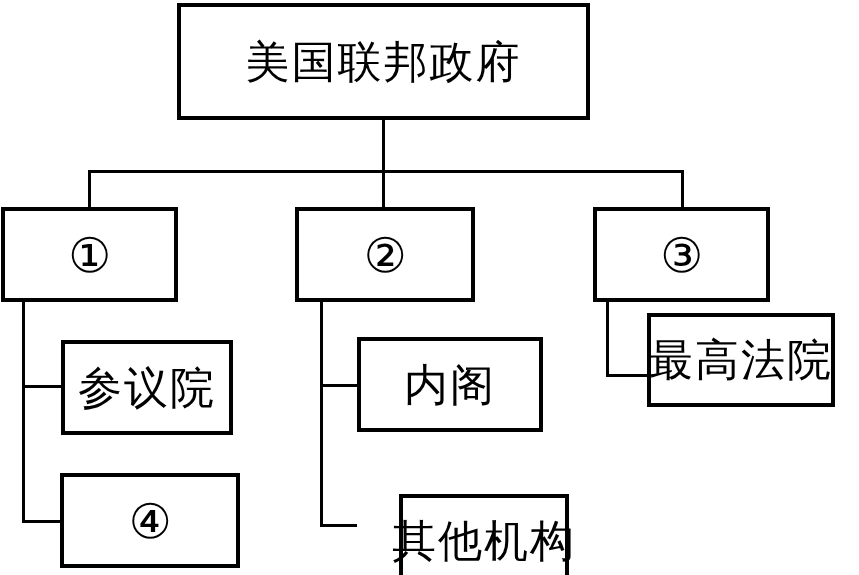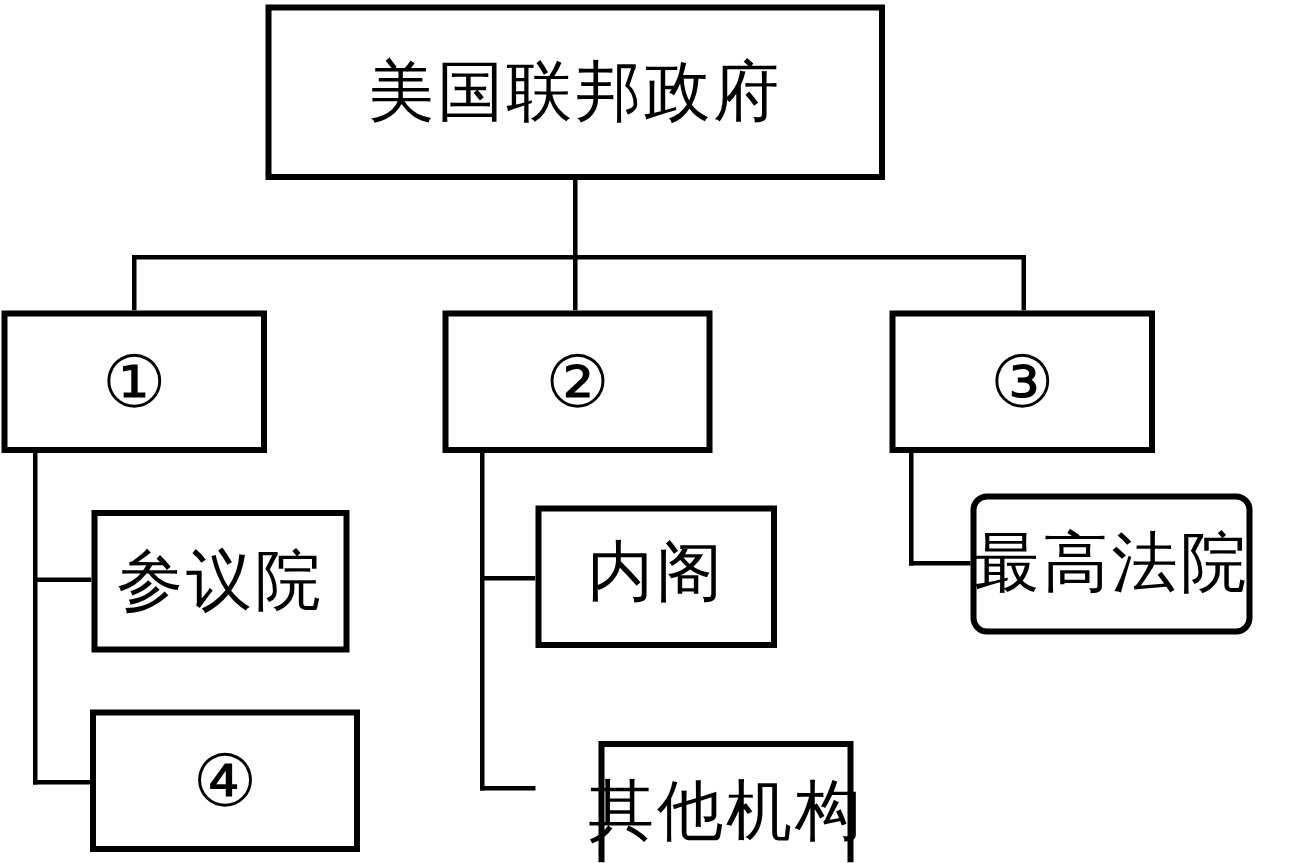--- a/index.html
+++ b/index.html
@@ -39,23 +39,23 @@
     background: #000000;
     z-index: 1;
   }
   
   #node-root          { left: 177px; top:   3px; width: 413px; height: 117px; }
   #node-branch1       { left:   1px; top: 207px; width: 177px; height:  95px; }
   #node-branch2       { left: 295px; top: 207px; width: 180px; height:  95px; }
   #node-branch3       { left: 593px; top: 207px; width: 177px; height:  95px; }
   #node-senate        { left:  61px; top: 340px; width: 172px; height:  95px; }
   #node-branch4       { left:  60px; top: 473px; width: 180px; height:  95px; }
-  #node-cabinet       { left: 357px; top: 337px; width: 161px; height:  95px; font-family: Liberation Mono, monospace; }
+  #node-cabinet       { left: 357px; top: 337px; width: 186px; height:  95px; }
   #node-other         { left: 357px; top: 494px; width: 170px; height:  94px; margin-left: 42px; }
-  #node-supreme-court { left: 647px; top: 329px; width: 188px; height:  94px; border-radius: 11px; }
+  #node-supreme-court { left: 647px; top: 313px; width: 188px; height:  94px; }
   
   #line-root-stem     { left: 382px; top: 120px; width:   3px; height:  87px; }
   #line-bus           { left:  88px; top: 170px; width: 596px; height:   3px; }
   #line-drop-left     { left:  88px; top: 170px; width:   3px; height:  37px; }
   #line-drop-right    { left: 681px; top: 170px; width:   3px; height:  37px; }
   #line-b1-trunk      { left:  22px; top: 302px; width:   3px; height: 221px; }
   #line-b1-senate     { left:  22px; top: 385px; width:  39px; height:   3px; }
   #line-b1-branch4    { left:  22px; top: 520px; width:  38px; height:   3px; }
   #line-b2-trunk      { left: 320px; top: 302px; width:   3px; height: 225px; }
   #line-b2-cabinet    { left: 320px; top: 384px; width:  37px; height:   3px; }

